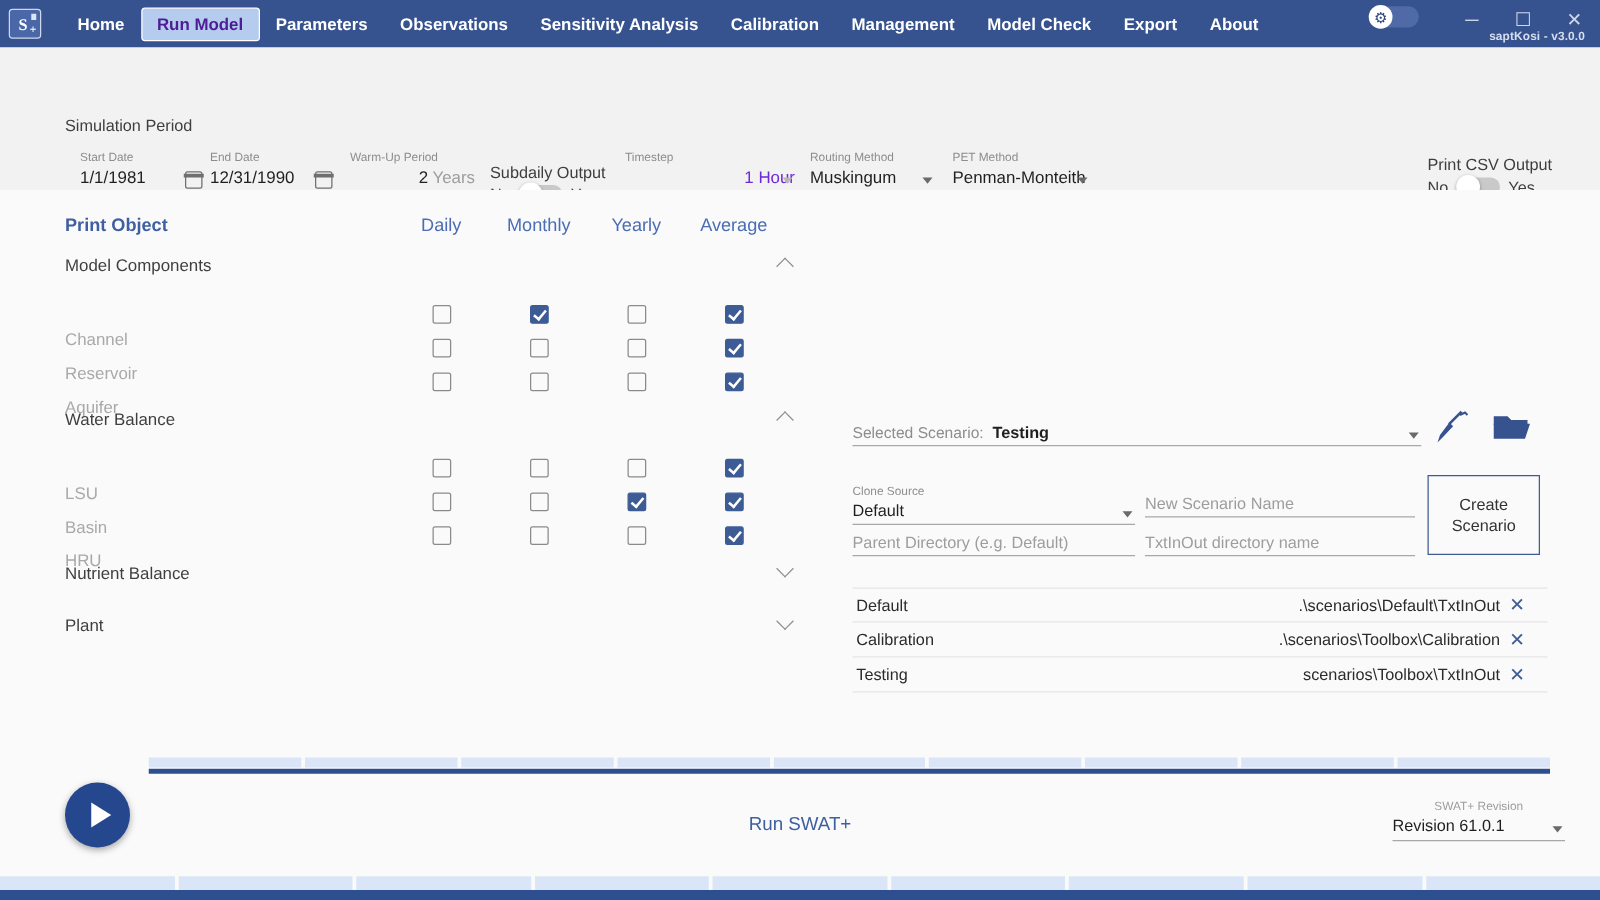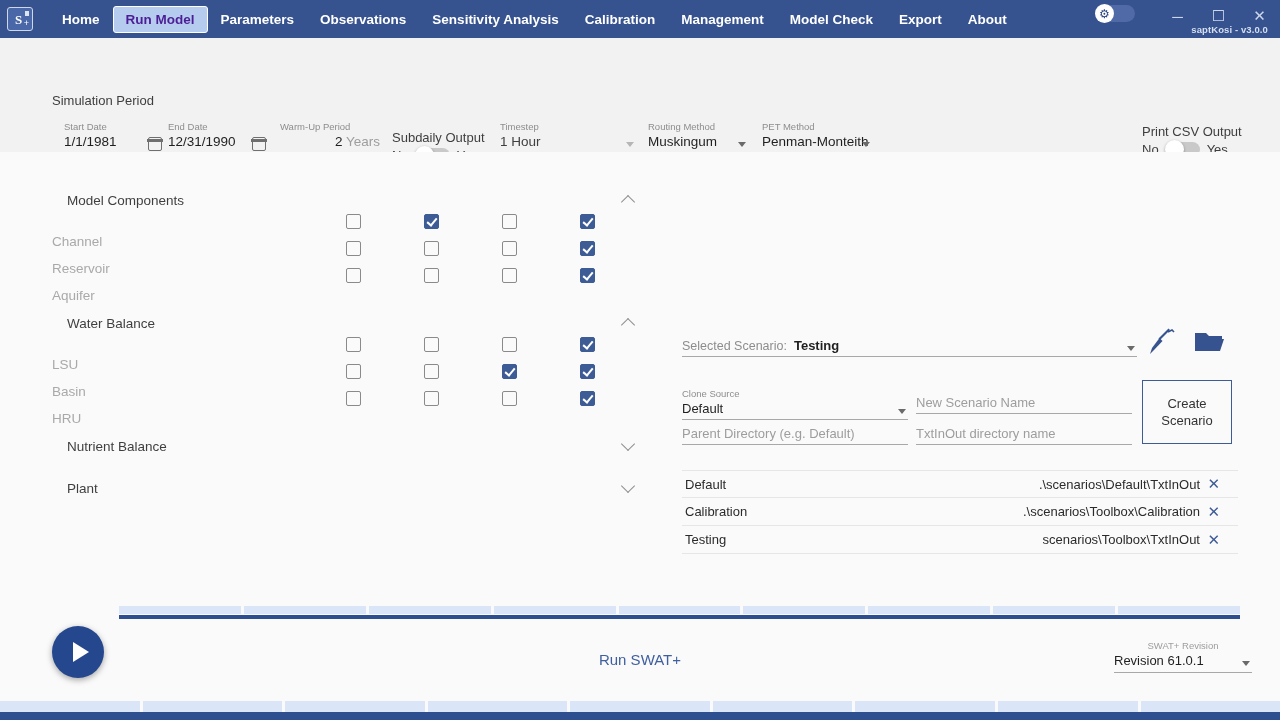--- a/index.html
+++ b/index.html
@@ -67,21 +67,21 @@
   }
   .simpanel .sp-title {
     position: absolute; left: 52px; top: 70px; transform: translateY(-100%);
     font-size: 13px; color: #3e3e3e;
   }
   .field {
     position: absolute; border-bottom: 1px solid #9b9b9b; padding-bottom: 2px;
   }
   .field .flabel { font-size: 9.5px; color: #8d8d8d; display: block; line-height: 13px; }
   .field .fvalue { font-size: 13.5px; color: #1f1f1f; display: block; line-height: 18px; }
-  .field .fvalue.muted { color: #404040; }
+  .field .fvalue.muted { color: #6d28d9; text-align: right; }
   .field .unit { color: #9d9d9d; }
   .field .cal-ico {
     position: absolute; right: 2px; bottom: 2px; width: 14px; height: 14px;
     border: 1.6px solid #6f6f6f; border-radius: 2px;
   }
   .field .cal-ico:before {
     content: ""; position: absolute; left: -1.6px; right: -1.6px; top: 1px; height: 3px;
     background: #6f6f6f;
   }
   .field .caret {
@@ -113,21 +113,21 @@
   
   .print-table { position: absolute; left: 52px; top: 14px; width: 590px; }
   .pt-head { display: flex; align-items: center; height: 30px; }
   .pt-head .pt-name {
     width: 262px; color: #3f5fa0; font-size: 14.5px; font-weight: bold;
   }
   .pt-head .pt-col {
     width: 78px; text-align: center; color: #4a6db3; font-size: 14.5px;
   }
   .pt-group {
-    display: flex; align-items: flex-end; height: 33px; margin-top: 9px; margin-left: 15px;
+    display: flex; align-items: flex-start; height: 33px; margin-top: 9px;
   }
   .pt-group .g-name { width: 540px; font-size: 13.5px; color: #3f3f3f; }
   .pt-group .chev {
     width: 14px; height: 14px; position: relative; margin-left: auto; margin-right: 6px;
   }
   .chev:before {
     content: ""; position: absolute; left: 1px; top: 3px; width: 9px; height: 9px;
     border-left: 1.6px solid #8f8f8f; border-top: 1.6px solid #8f8f8f;
     transform: rotate(45deg);
   }
@@ -342,20 +342,27 @@
           <span class="sknob"></span>
         </span>
       <span class="tg-side">Yes</span>
     </div>
   </div>
 </div>
 
 <div class="body-area">
 
   <div class="print-table">
+    <div class="pt-head">
+      <div class="pt-name">Print Object</div>
+      <div class="pt-col">Daily</div>
+      <div class="pt-col">Monthly</div>
+      <div class="pt-col">Yearly</div>
+      <div class="pt-col">Average</div>
+    </div>
 
     <div class="pt-group">
       <div class="g-name">Model Components</div>
       <div class="chev"></div>
     </div>
     <div class="pt-row">
       <div class="r-name">Channel</div>
       <div class="r-cell">
           <span class="cb"></span>
         </div>

